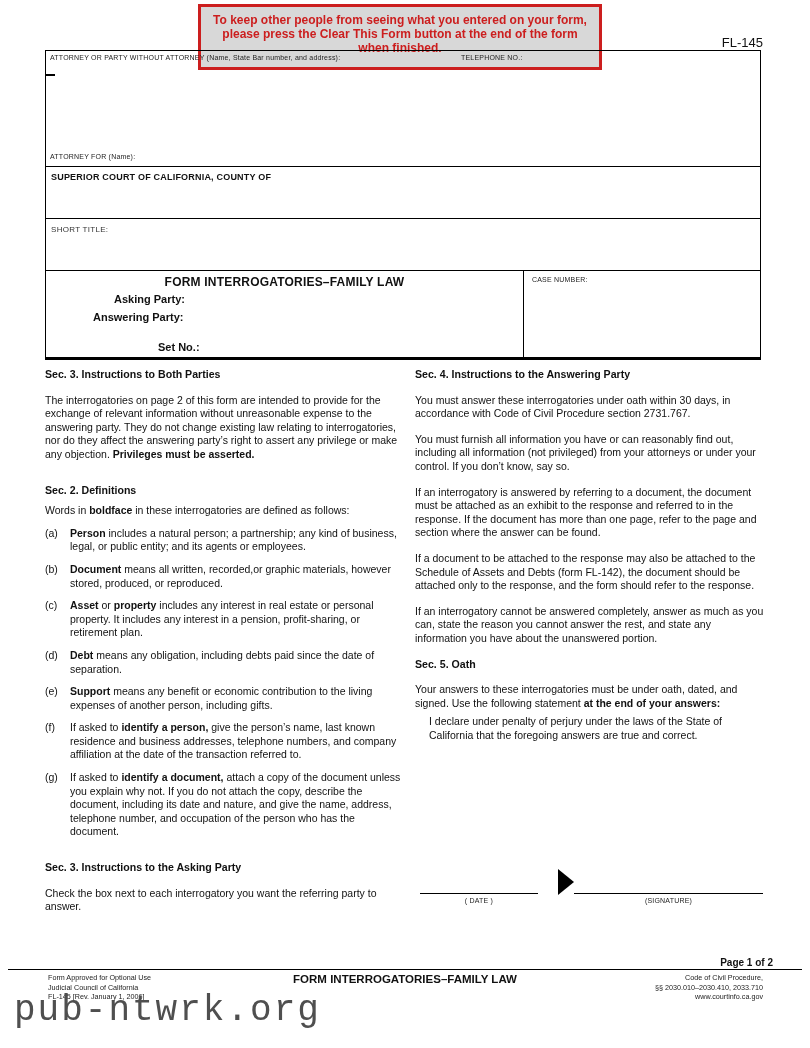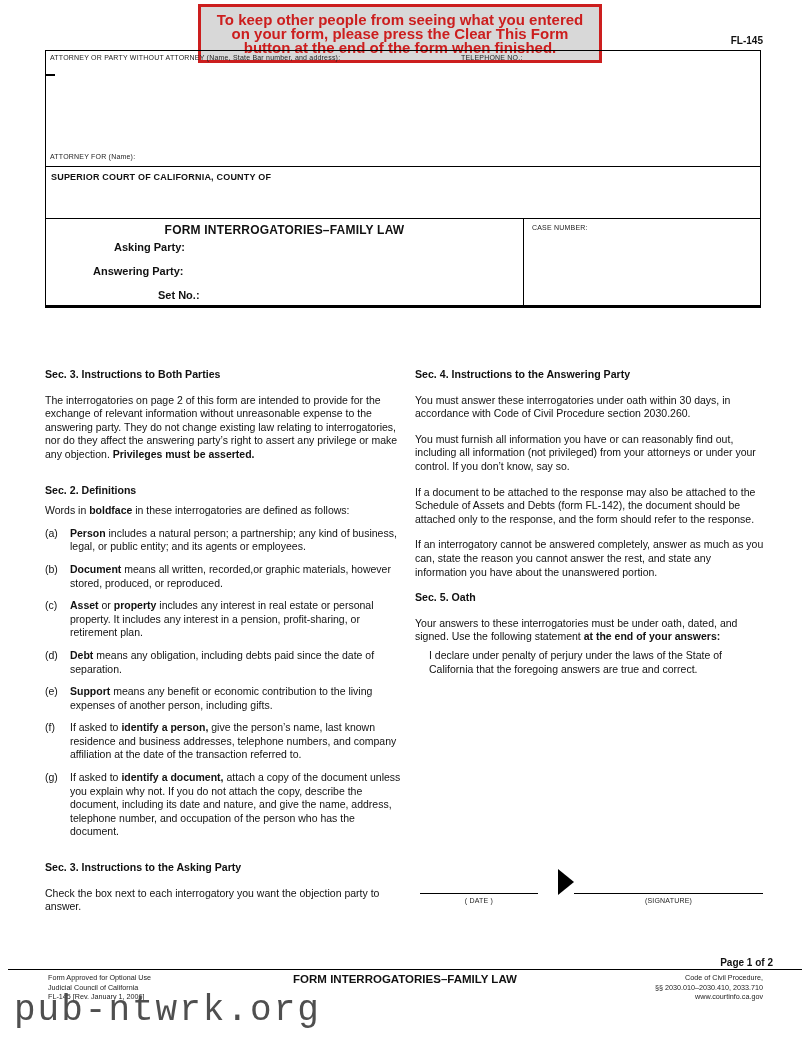--- a/index.html
+++ b/index.html
@@ -12,44 +12,44 @@
   body{
     width:810px;height:1048px;position:relative;overflow:hidden;
     font-family:"Liberation Sans",sans-serif;color:var(--ink);
     -webkit-font-smoothing:antialiased;
   }
   b{font-weight:bold;}
   
   .warning{
     position:absolute;left:198px;top:4px;width:404px;box-sizing:border-box;
     border:3px solid var(--warning-red);background:var(--warning-bg);
-    color:var(--warning-red);font-weight:bold;font-size:15px;line-height:14px;
-    text-align:center;padding:6px 8px 5px;
-  }
-  .formnum{position:absolute;top:35px;right:47px;font-weight:bold;font-size:10px;}
+    color:var(--warning-red);font-weight:bold;font-size:12px;line-height:14px;
+    text-align:center;padding:6px 8px 12px;
+  }
+  .formnum{position:absolute;top:35px;right:47px;font-weight:normal;font-size:13px;}
   
   .hdrbox{position:absolute;left:45px;top:50px;width:716px;box-sizing:border-box;border:1.5px solid #000;}
   .hdr-row{position:relative;box-sizing:border-box;border-bottom:1.5px solid #000;}
   .row-attorney{height:116px;}
   .row-court{height:52px;text-align:center;}
   .row-shorttitle{height:52px;}
   .row-title{height:88px;border-bottom:2px solid #000;display:flex;}
   .tiny-label{font-size:7px;color:#222;letter-spacing:0.2px;}
   .lbl-attorney{position:absolute;left:4px;top:3px;}
   .lbl-phone{position:absolute;left:415px;top:3px;}
   .lbl-attyfor{position:absolute;left:4px;top:102px;}
   .cursor-tick{position:absolute;left:0;top:23px;width:9px;height:2px;background:#000;}
   .lbl-court{position:absolute;left:5px;top:5px;font-weight:bold;font-size:9px;letter-spacing:0.2px;}
   .lbl-shorttitle{position:absolute;left:5px;top:6px;font-size:8px;color:#333;letter-spacing:0.3px;}
   .title-left{position:relative;width:478px;box-sizing:border-box;border-right:1.5px solid #000;flex:none;}
   .title-right{position:relative;flex:1;}
   .main-title{margin-top:4px;text-align:center;font-weight:bold;font-size:12px;letter-spacing:0.2px;}
   .party-lbl{position:absolute;font-weight:bold;font-size:11px;}
   .lbl-asking{left:68px;top:22px;}
-  .lbl-answering{left:47px;top:46px;}
+  .lbl-answering{left:47px;top:40px;}
   .lbl-setno{left:112px;top:70px;}
   .lbl-case{position:absolute;left:8px;top:5px;}
   
   .fill{position:absolute;background:transparent;}
   
   .col{position:absolute;top:364px;font-size:10.5px;line-height:13.6px;}
   .col-left{left:45px;width:358px;}
   .col-right{left:415px;width:350px;}
   .sec-h{font-weight:bold;font-size:10.6px;margin:4px 0 7px;}
   .sec-h.gap{margin-top:22px;}
@@ -102,20 +102,24 @@
       <div class="fill" style="left:4px;top:14px;width:400px;height:84px;"></div>
       <div class="fill" style="left:415px;top:14px;width:295px;height:84px;"></div>
       <div class="fill" style="left:90px;top:101px;width:330px;height:12px;"></div>
     </div>
 
     <div class="hdr-row row-court">
       <span class="lbl-court">SUPERIOR COURT OF CALIFORNIA, COUNTY OF</span>
       <div class="fill" style="left:230px;top:4px;width:480px;height:44px;"></div>
     </div>
 
+    <div class="hdr-row row-shorttitle">
+      <span class="lbl-shorttitle">SHORT TITLE:</span>
+      <div class="fill" style="left:70px;top:4px;width:640px;height:44px;"></div>
+    </div>
 
     <div class="hdr-row row-title">
       <div class="title-left">
         <div class="main-title">FORM INTERROGATORIES–FAMILY LAW</div>
         <span class="party-lbl lbl-asking">Asking Party:</span>
         <span class="party-lbl lbl-answering">Answering Party:</span>
         <span class="party-lbl lbl-setno">Set No.:</span>
         <div class="fill" style="left:145px;top:20px;width:325px;height:16px;"></div>
         <div class="fill" style="left:145px;top:44px;width:325px;height:16px;"></div>
         <div class="fill" style="left:160px;top:68px;width:310px;height:16px;"></div>
@@ -158,27 +162,28 @@
     <div class="def-item">
       <span class="def-label">(f)</span>
       <span class="def-text"><span>If asked to </span><b>identify a person,</b><span> give the person’s name, last known residence and business addresses, telephone numbers, and company affiliation at the date of the transaction referred to.</span></span>
     </div>
     <div class="def-item">
       <span class="def-label">(g)</span>
       <span class="def-text"><span>If asked to </span><b>identify a document,</b><span> attach a copy of the document unless you explain why not. If you do not attach the copy, describe the document, including its date and nature, and give the name, address, telephone number, and occupation of the person who has the document.</span></span>
     </div>
 
     <div class="sec-h gap">Sec. 3. Instructions to the Asking Party</div>
-    <p>Check the box next to each interrogatory you want the objection party to answer.</p>
+    <p>Check the box next to each interrogatory you want the referring party to answer.</p>
   </div>
 
   <div class="col col-right">
     <div class="sec-h">Sec. 4. Instructions to the Answering Party</div>
-    <p>You must answer these interrogatories under oath within 30 days, in accordance with Code of Civil Procedure section 2030.260.</p>
+    <p>You must answer these interrogatories under oath within 30 days, in accordance with Code of Civil Procedure section 2731.767.</p>
     <p>You must furnish all information you have or can reasonably find out, including all information (not privileged) from your attorneys or under your control. If you don’t know, say so.</p>
+    <p>If an interrogatory is answered by referring to a document, the document must be attached as an exhibit to the response and referred to in the response. If the document has more than one page, refer to the page and section where the answer can be found.</p>
     <p>If a document to be attached to the response may also be attached to the Schedule of Assets and Debts (form FL-142), the document should be attached only to the response, and the form should refer to the response.</p>
     <p>If an interrogatory cannot be answered completely, answer as much as you can, state the reason you cannot answer the rest, and state any information you have about the unanswered portion.</p>
 
     <div class="sec-h" style="margin-top:10px;">Sec. 5. Oath</div>
     <p style="margin-bottom:5px;"><span>Your answers to these interrogatories must be under oath, dated, and signed. Use the following statement </span><b>at the end of your answers:</b></p>
     <p class="declaration">I declare under penalty of perjury under the laws of the State of California that the foregoing answers are true and correct.</p>
   </div>
 
   <div class="sigblock">
     <div class="sigrow">

